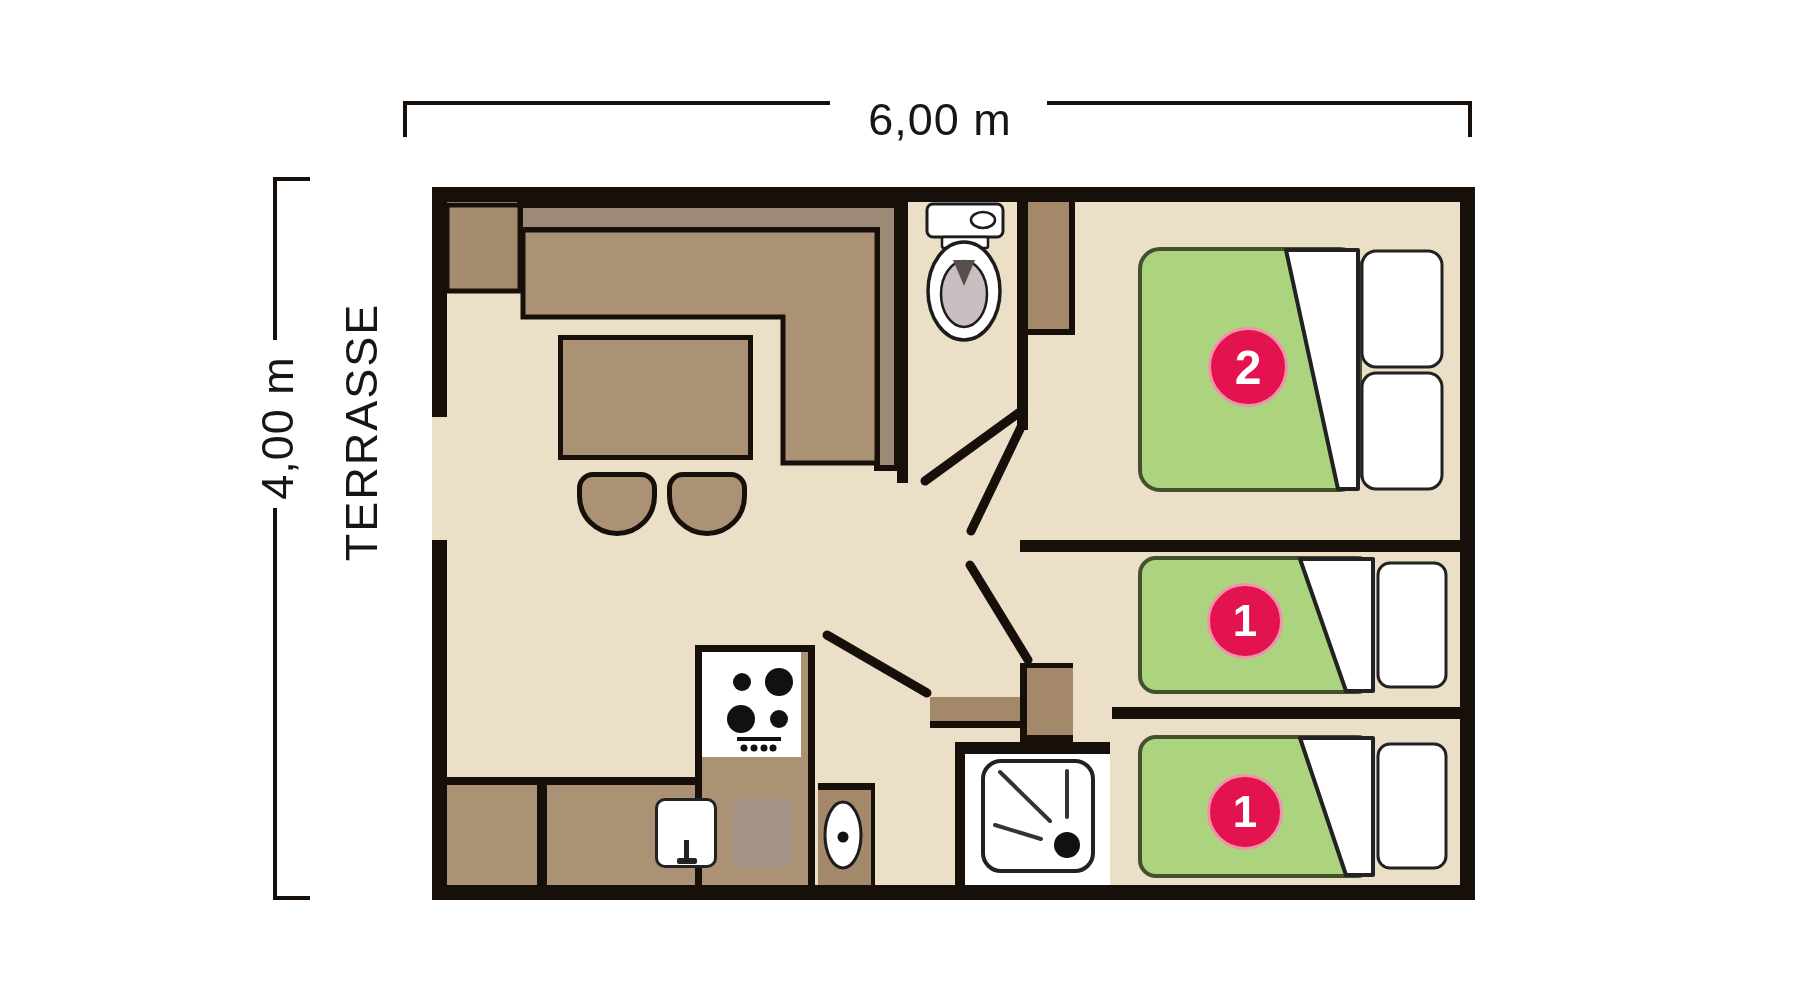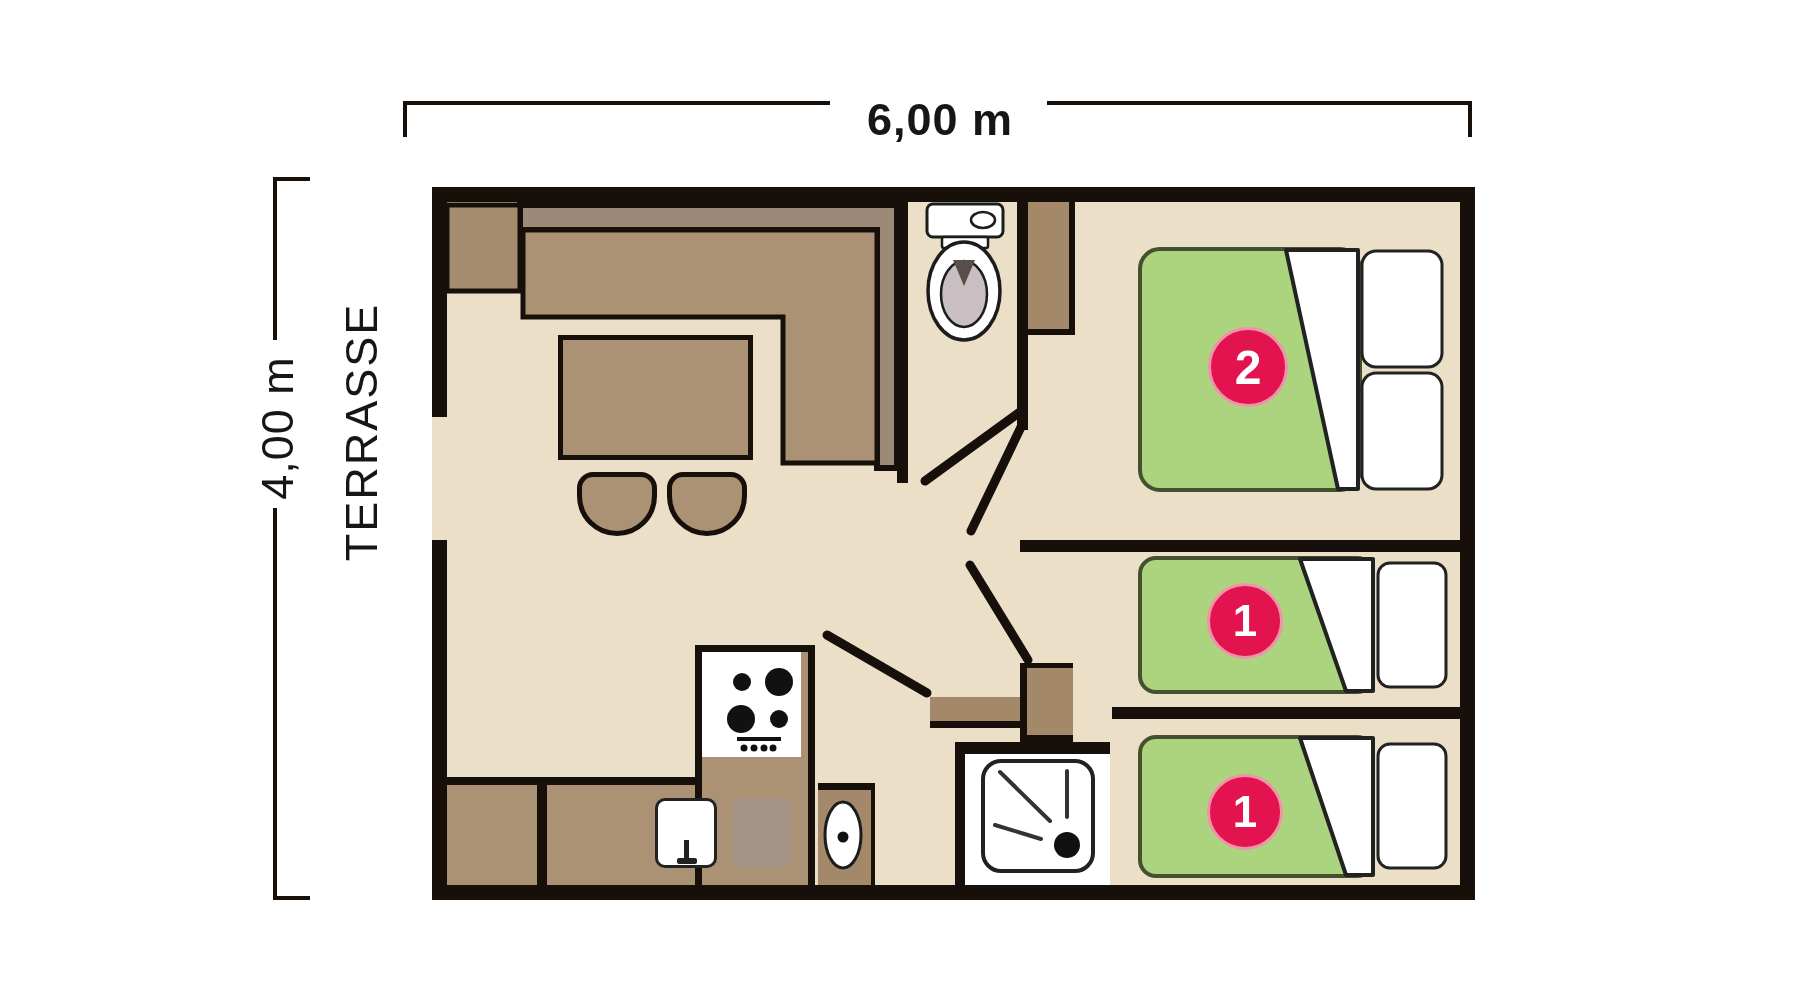--- a/index.html
+++ b/index.html
@@ -40,21 +40,21 @@
 </style>
 </head>
 <body>
 
 <div class="stage">
 
   <div class="abs dim-line" style="left:403px;top:101px;width:427px;height:4px;"></div>
   <div class="abs dim-line" style="left:1047px;top:101px;width:425px;height:4px;"></div>
   <div class="abs dim-line" style="left:403px;top:101px;width:4px;height:36px;"></div>
   <div class="abs dim-line" style="left:1468px;top:101px;width:4px;height:36px;"></div>
-  <div class="abs dim-label" style="left:820px;top:95px;width:240px;height:50px;font-weight:bold;">6,00 m</div>
+  <div class="abs dim-label" style="left:820px;top:95px;width:240px;height:50px;">6,00 m</div>
 
   <div class="abs dim-line" style="left:273px;top:177px;width:4px;height:163px;"></div>
   <div class="abs dim-line" style="left:273px;top:508px;width:4px;height:392px;"></div>
   <div class="abs dim-line" style="left:273px;top:177px;width:37px;height:4px;"></div>
   <div class="abs dim-line" style="left:273px;top:896px;width:37px;height:4px;"></div>
   <div class="abs dim-label rot" style="left:168px;top:403px;width:220px;height:50px;">4,00 m</div>
 
   <div class="abs dim-label rot" style="left:232px;top:406px;width:260px;height:52px;letter-spacing:2px;">TERRASSE</div>
 
   <div class="abs walls" style="left:432px;top:187px;width:1043px;height:713px;"></div>

